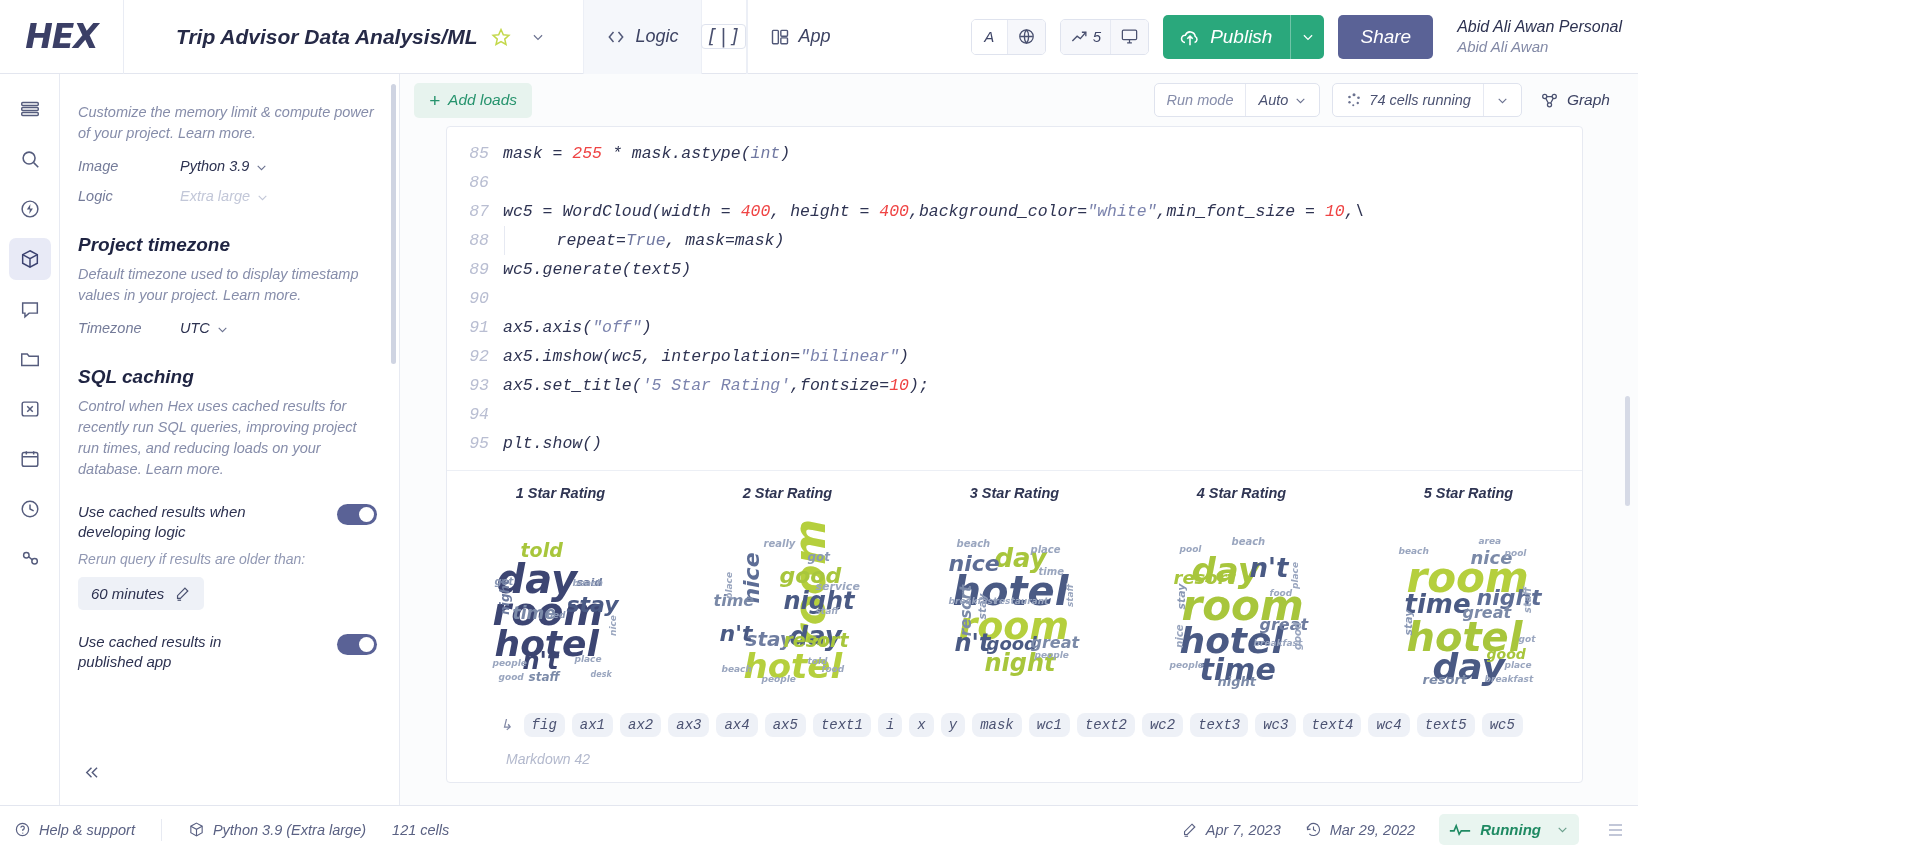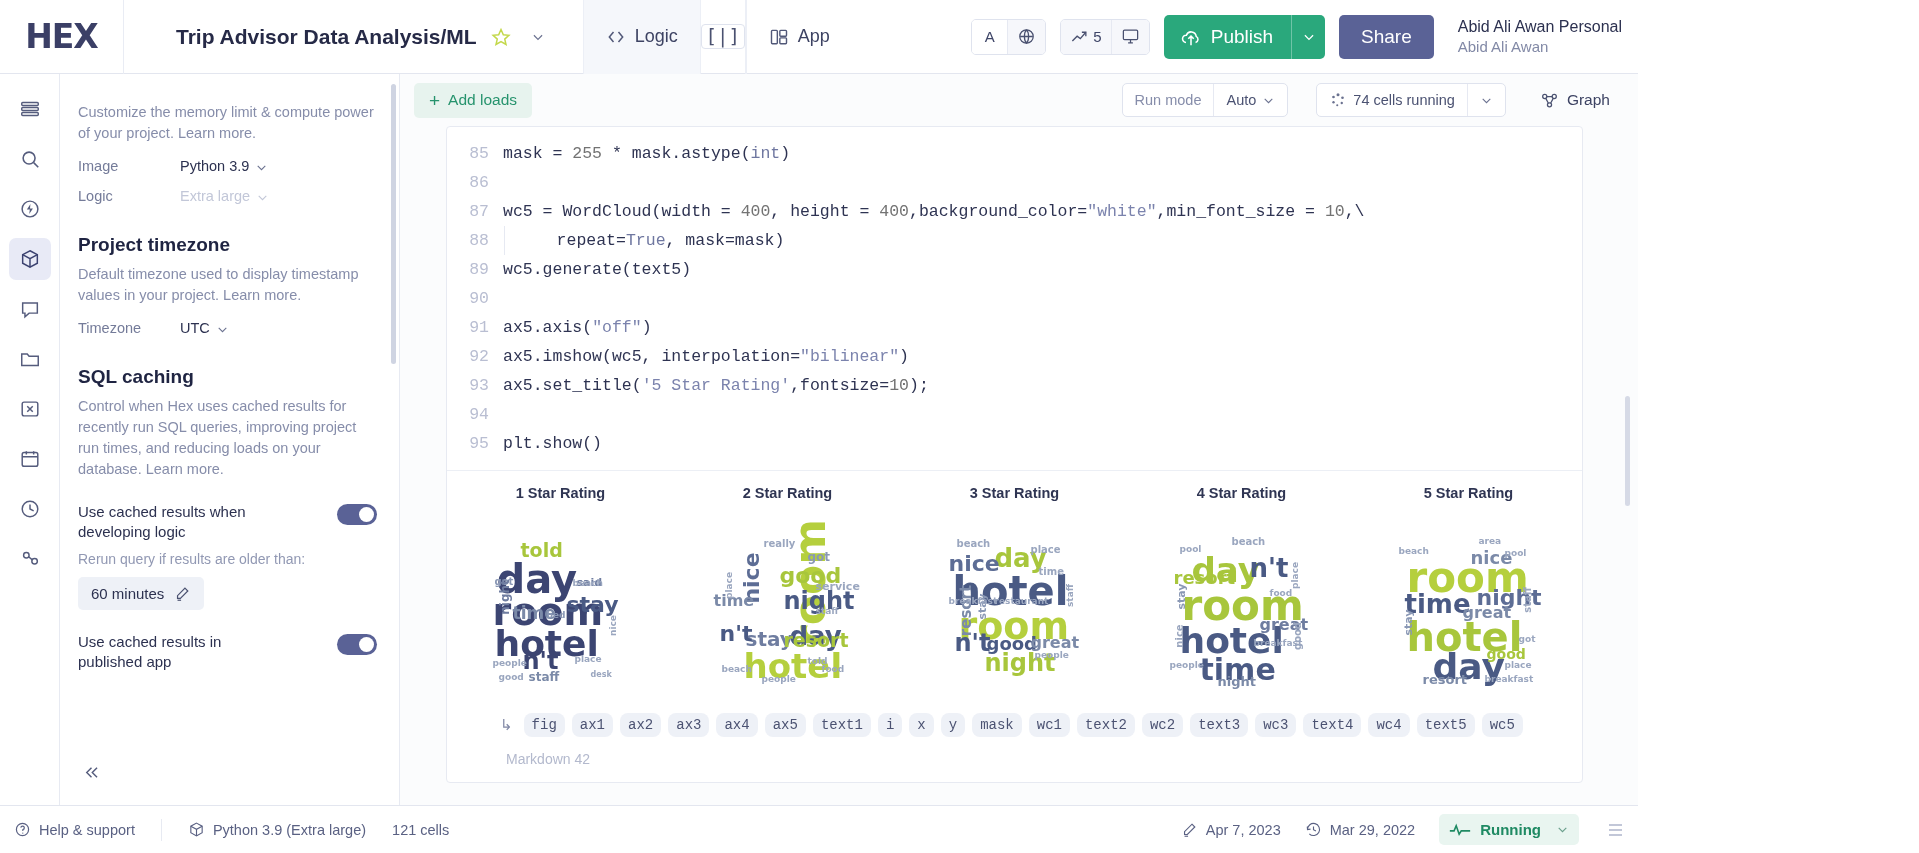--- a/index.html
+++ b/index.html
@@ -4,21 +4,21 @@
 <style>
   * { box-sizing: border-box; }
   html, body {
     margin: 0; padding: 0;
     width: 1919px; height: 853px;
     overflow: hidden;
     font-family: "Liberation Sans", sans-serif;
     background: #ffffff;
     color: #2c3150;
   }
-  #app { position: relative; width: 1638px; height: 853px; display: flex; flex-direction: column; }
+  #app { position: relative; width: 1638px; height: 853px; display: flex; flex-direction: column; font-style: italic; }
 
   
   .topbar {
     height: 74px; min-height: 74px;
     display: flex; align-items: center;
     border-bottom: 1px solid #e3e6ef;
     background: #fff;
     position: relative;
   }
   .logo-box {
@@ -160,21 +160,21 @@
   .maintool {
     height: 52px; min-height: 52px; display: flex; align-items: center;
     padding: 0 22px 0 14px; gap: 12px;
   }
   .addcell {
     display: flex; align-items: center; gap: 8px;
     background: #e7f3ee; color: #26936d; border-radius: 5px;
     padding: 8px 15px; font-size: 15.5px; cursor: pointer; font-weight: 500;
   }
   .plus { font-size: 19px; line-height: 1; }
-  .tool-right { margin-left: auto; display: flex; align-items: center; gap: 28px; padding-left: 35px; }
+  .tool-right { margin-left: auto; display: flex; align-items: center; gap: 12px; padding-left: 35px; }
   .seg {
     display: flex; align-items: stretch; border: 1px solid #dfe3ee;
     border-radius: 5px; overflow: hidden; height: 34px; background: #fff;
   }
   .seg > div { display: flex; align-items: center; gap: 6px; padding: 0 12px; font-size: 14.5px; color: #4b5272; cursor: pointer; }
   .seg .lbl { color: #868daa; cursor: default; }
   .seg .divline { border-left: 1px solid #e6e9f2; padding: 0; width: 0; }
   .graph-btn { display: flex; align-items: center; gap: 8px; font-size: 15.5px; color: #3d4363; cursor: pointer; padding: 0 6px; }
 
   
@@ -188,21 +188,21 @@
     font-family: "Liberation Mono", monospace;
     font-size: 16.5px; line-height: 29px;
     padding: 12px 0 12px 0; white-space: pre;
   }
   .cl { display: flex; }
   .ln {
     width: 56px; min-width: 56px; text-align: right; padding-right: 14px;
     color: #b9bed2; user-select: none;
   }
   .ct { flex: 1; color: #2e3352; }
-  .num { color: #737373; text-align: center; }
+  .num { color: #ef4444; text-align: center; }
   .str { color: #7b83ad; }
   .bi  { color: #6f77a0; }
   .indent-guide { border-left: 1px solid #e6e9f2; margin-left: 1px; padding-left: 12px; }
 
   .outwrap { border-top: 1px solid #eceff5; padding: 14px 0 10px 0; background: #fff; }
   .wc-row { display: flex; }
   .wc-col { flex: 1; display: flex; flex-direction: column; align-items: center; }
   .wc-title { font-size: 14.5px; font-weight: 600; color: #2f3553; margin-bottom: 30px; }
   .wc-canvas { width: 152px; height: 152px; position: relative; }
   .w { position: absolute; font-family: "DejaVu Sans", sans-serif; font-weight: 700; white-space: nowrap; transform-origin: center; line-height: 1; }

